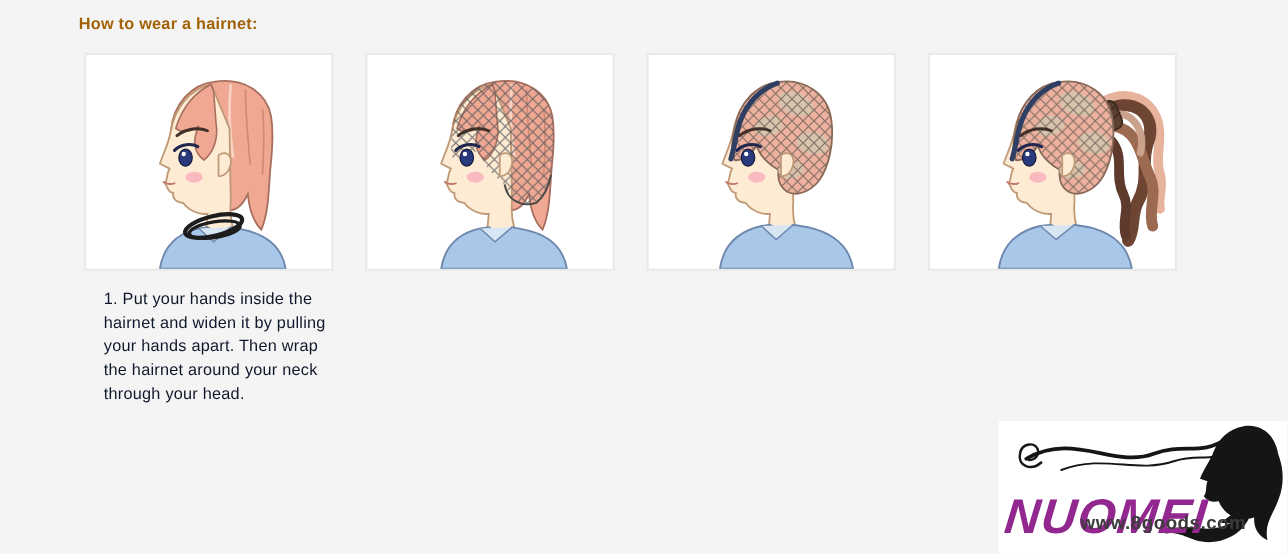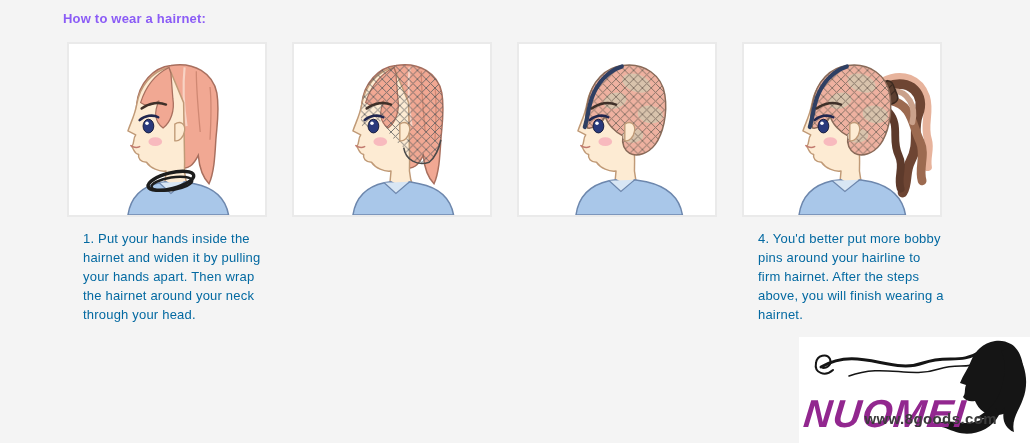--- a/index.html
+++ b/index.html
@@ -5,35 +5,35 @@
   html,body{margin:0;padding:0;}
   body{
     width:1030px;height:443px;
     background:#f4f4f4;
     font-family:"Liberation Sans","DejaVu Sans",sans-serif;
     position:relative;overflow:hidden;
   }
   .page{position:absolute;inset:0;width:1030px;height:443px;}
   .page-title{
     position:absolute;left:18px;top:11px;
-    font-size:13px;font-weight:bold;color:#8b5cf6;letter-spacing:.2px;padding-left:45px;
+    font-size:13px;font-weight:bold;color:#a16207;letter-spacing:.2px;padding-left:45px;
   }
   .step-col{position:absolute;top:42px;width:200px;}
   .step-col.c0{left:67px;}
   .step-col.c1{left:292px;}
   .step-col.c2{left:517px;}
   .step-col.c3{left:742px;}
   .illus-card{
     width:196px;height:171px;background:#ffffff;
     border:2px solid #eaeaea;box-sizing:content-box;
   }
   .illus-card svg{display:block;width:196px;height:171px;}
   .step-text{
     margin:12px 0 0 16px;width:186px;
-    font-size:13px;line-height:19px;color:#0369a1;
+    font-size:13px;line-height:19px;color:#0f172a;
     letter-spacing:.2px;
   }
   .logo-panel{
     position:absolute;right:0;bottom:0;width:231px;height:106px;
     background:#ffffff;
   }
   .logo-art{position:absolute;left:0;top:0;width:231px;height:106px;}
   .brand-name{
     position:absolute;left:5px;bottom:10px;
     font-size:39px;font-weight:bold;font-style:italic;
@@ -201,21 +201,20 @@
         <path d="M108,82 C114,78 119,82 118,89 C117,96 112,100 108,99 Z" fill="#fdebd3" stroke="#c09a77" stroke-width="1.4"></path>
 
         <path d="M74,66 C82,60 92,59 99,62" stroke="#3f3029" stroke-width="2.4" fill="none" stroke-linecap="round"></path>
         <path d="M72,78 C77,73 86,72 91,75" stroke="#20274f" stroke-width="2.6" fill="none" stroke-linecap="round"></path>
         <ellipse cx="81" cy="84" rx="5.5" ry="7" fill="#2a3a7c" stroke="#161c3c"></ellipse>
         <circle cx="79.5" cy="81" r="1.8" fill="#ffffff"></circle>
         <ellipse cx="88" cy="100" rx="7" ry="4.5" fill="#f6aeb9" opacity="0.8"></ellipse>
         <path d="M63,104 C66,106 70,106 72,105" stroke="#c27a6e" stroke-width="1.6" fill="none" stroke-linecap="round"></path>
       </svg>
     </div>
-    <div class="step-text">4. You'd better put more bobby pins around your hairline to firm hairnet. After the steps above, you will finish wearing a hairnet.</div>
   </div>
 
   <div class="logo-panel">
     <svg class="logo-art" viewBox="0 0 231 106">
 
       <path d="M34,33 C26,40 15,36 17,26 C18,18 28,16 31,22 C33,27 29,31 24,31" stroke="#151515" stroke-width="2" fill="none" stroke-linecap="round"></path>
       <path d="M22,30 C60,8 92,38 124,26 C148,17 162,28 182,14" stroke="#151515" stroke-width="3" fill="none" stroke-linecap="round"></path>
       <path d="M50,39 C85,26 110,42 140,32 C158,26 168,32 178,26" stroke="#151515" stroke-width="1.5" fill="none" stroke-linecap="round"></path>
 
       <g>

